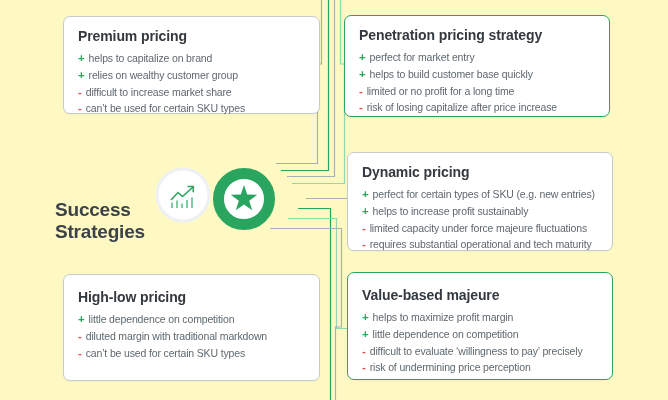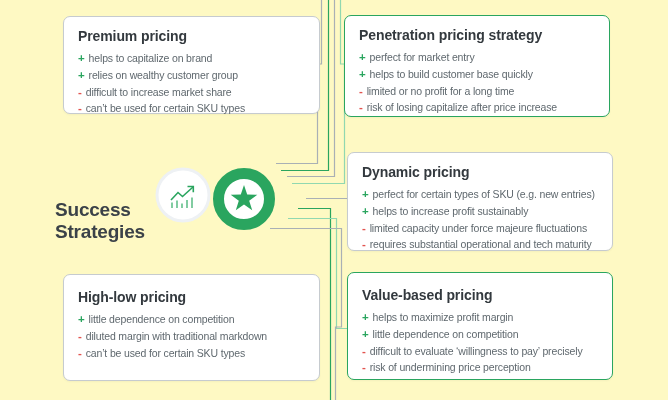--- a/index.html
+++ b/index.html
@@ -82,21 +82,21 @@
   </div>
 
   <div class="card" id="card-highlow">
     <div class="card-title">High-low pricing</div>
     <div class="item"><span class="sign plus">+</span><span>little dependence on competition</span></div>
     <div class="item"><span class="sign minus">-</span><span>diluted margin with traditional markdown</span></div>
     <div class="item"><span class="sign minus">-</span><span>can’t be used for certain SKU types</span></div>
   </div>
 
   <div class="card green" id="card-value">
-    <div class="card-title">Value-based pricing</div>
+    <div class="card-title">Value-based majeure</div>
     <div class="item"><span class="sign plus">+</span><span>helps to maximize profit margin</span></div>
     <div class="item"><span class="sign plus">+</span><span>little dependence on competition</span></div>
     <div class="item"><span class="sign minus">-</span><span>difficult to evaluate ‘willingness to pay’ precisely</span></div>
     <div class="item"><span class="sign minus">-</span><span>risk of undermining price perception</span></div>
   </div>
 
   <div class="center-label">
     <div>Success</div>
     <div>Strategies</div>
   </div>

